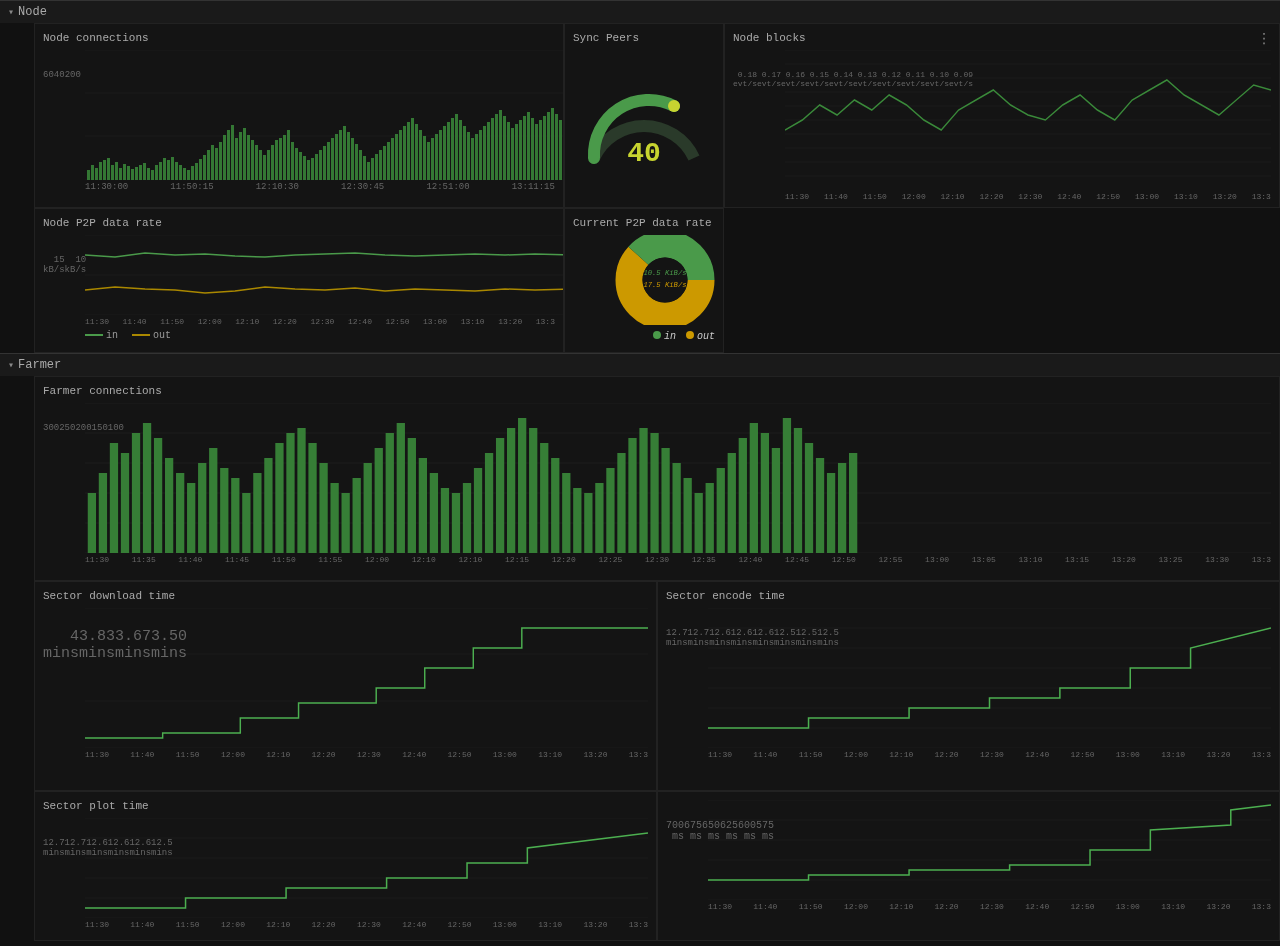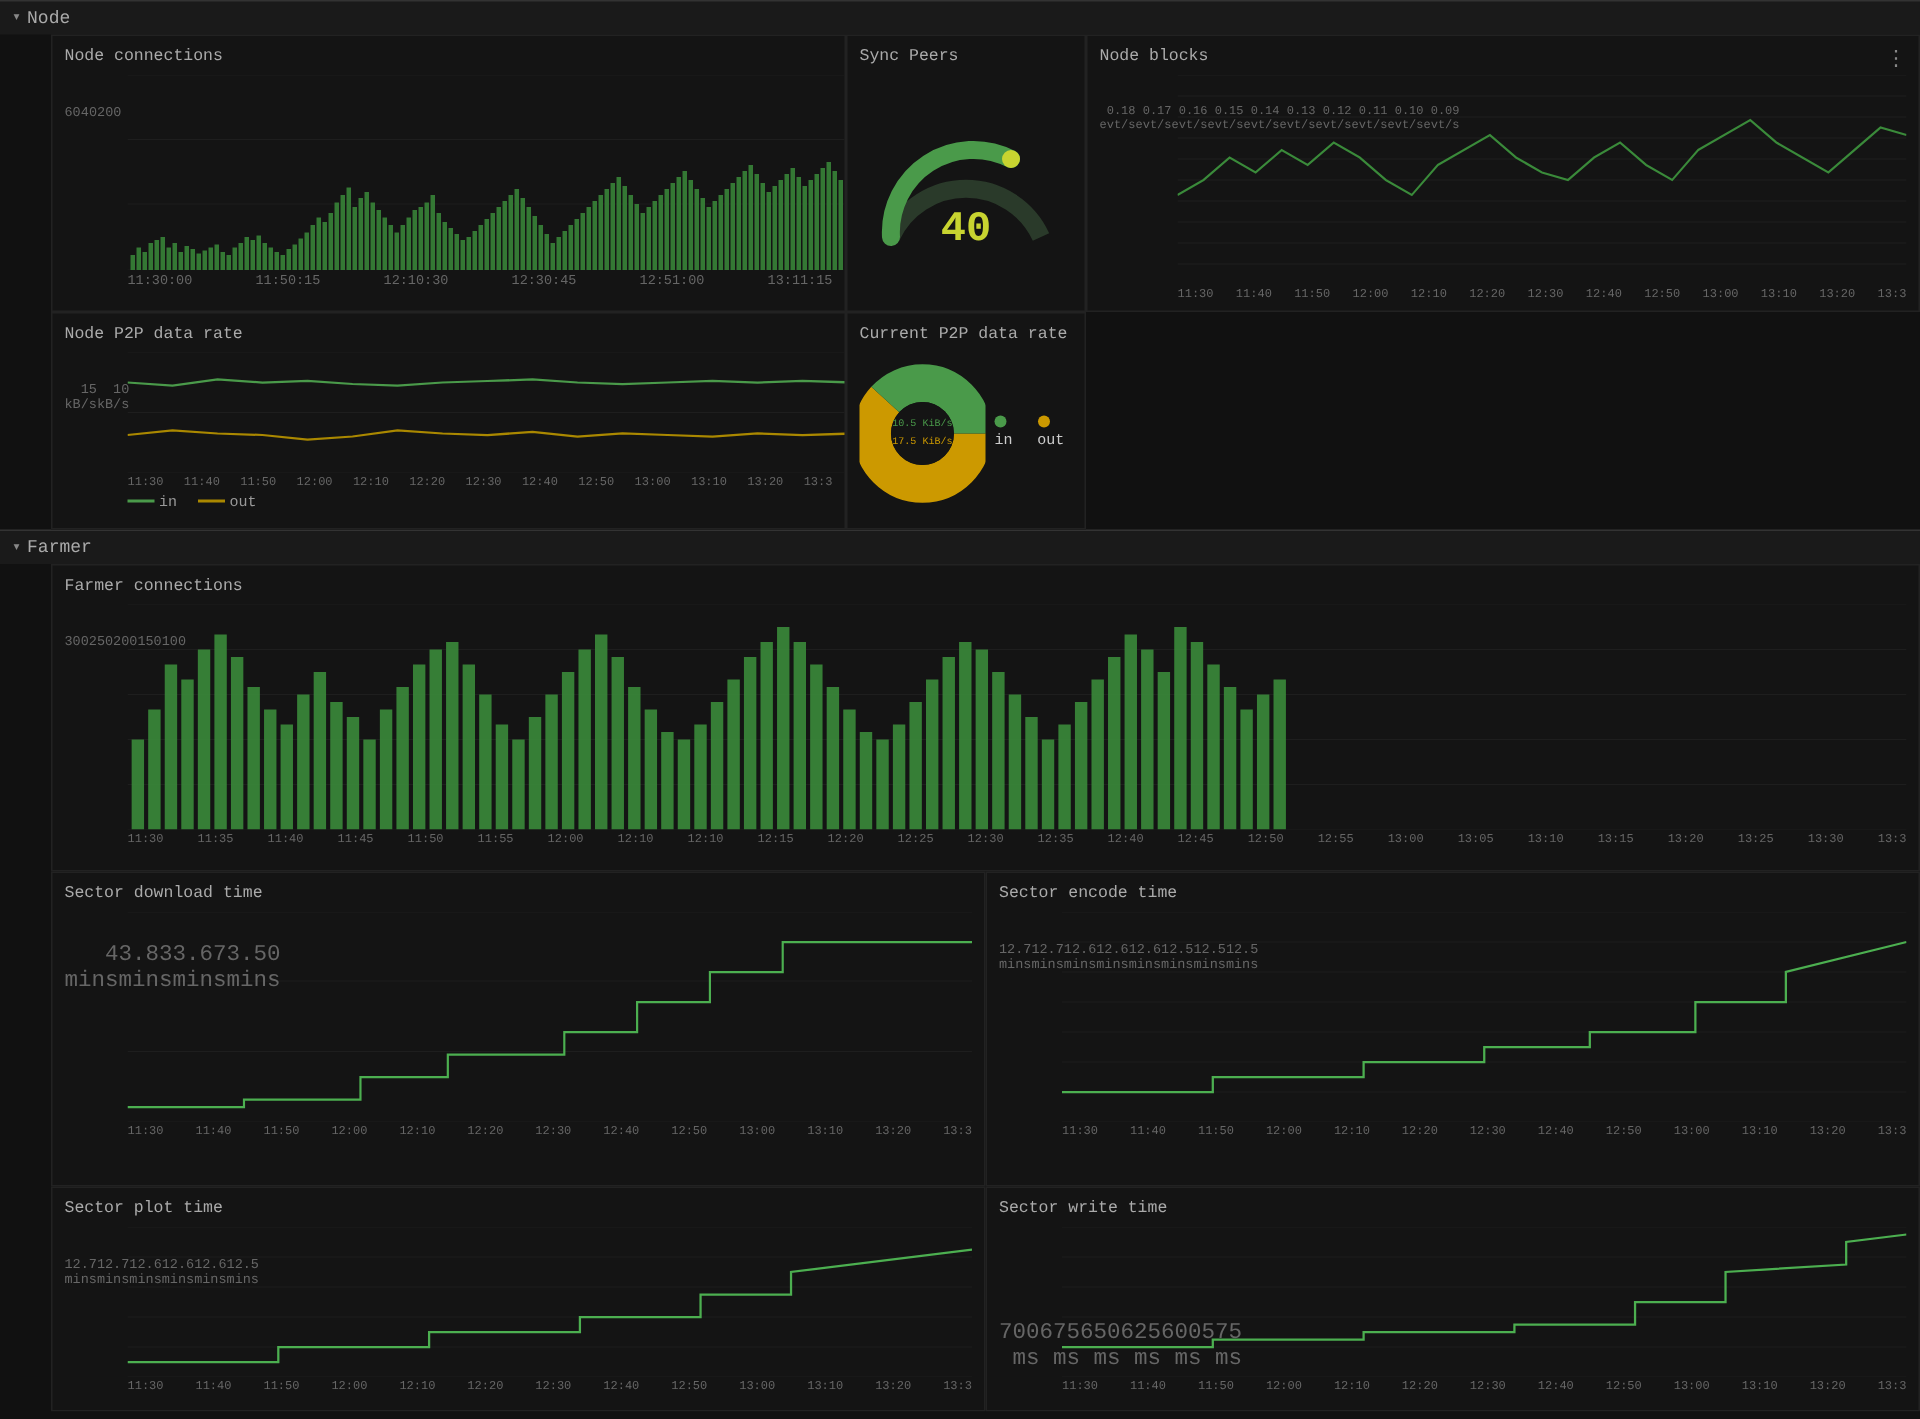--- a/index.html
+++ b/index.html
@@ -70,25 +70,26 @@
     .gauge-value {
       font-size: 28px;
       color: #c8d430;
       font-weight: bold;
       margin-top: -20px;
     }
 
     
     .pie-container {
       display: flex;
-      flex-direction: row;
-      align-items: center;
+      flex-direction: column;
+      align-items: flex-end;
       justify-content: center;
       height: calc(100% - 20px);
       gap: 6px;
+      font-style: italic;
     }
     .pie-legend {
       display: flex;
       gap: 10px;
       font-size: 10px;
     }
     .legend-dot { display: inline-block; width: 8px; height: 8px; border-radius: 50%; margin-right: 3px; }
 
     
     .y-labels {
@@ -703,23 +704,22 @@
         <span>12:50</span>
         <span>13:00</span>
         <span>13:10</span>
         <span>13:20</span>
         <span>13:3</span>
       </div>
     </div>
   </div>
 
   <div class="panel sector-write-time">
-    <div class="panel-title">Sector write time</div>
     <div class="chart-with-axes">
-      <div class="y-labels" style="height:calc(100% - 35px);font-size:15px;align-items:flex-end;">
+      <div class="y-labels" style="height:calc(100% - 35px);font-size:10px;">
         <span>700 ms</span>
         <span>675 ms</span>
         <span>650 ms</span>
         <span>625 ms</span>
         <span>600 ms</span>
         <span>575 ms</span>
       </div>
       <div class="chart-svg-wrap">
         <svg width="100%" height="100" viewBox="0 0 560 100" preserveAspectRatio="none">
           <line x1="0" y1="0" x2="560" y2="0" stroke="#222" stroke-width="0.5"></line>

